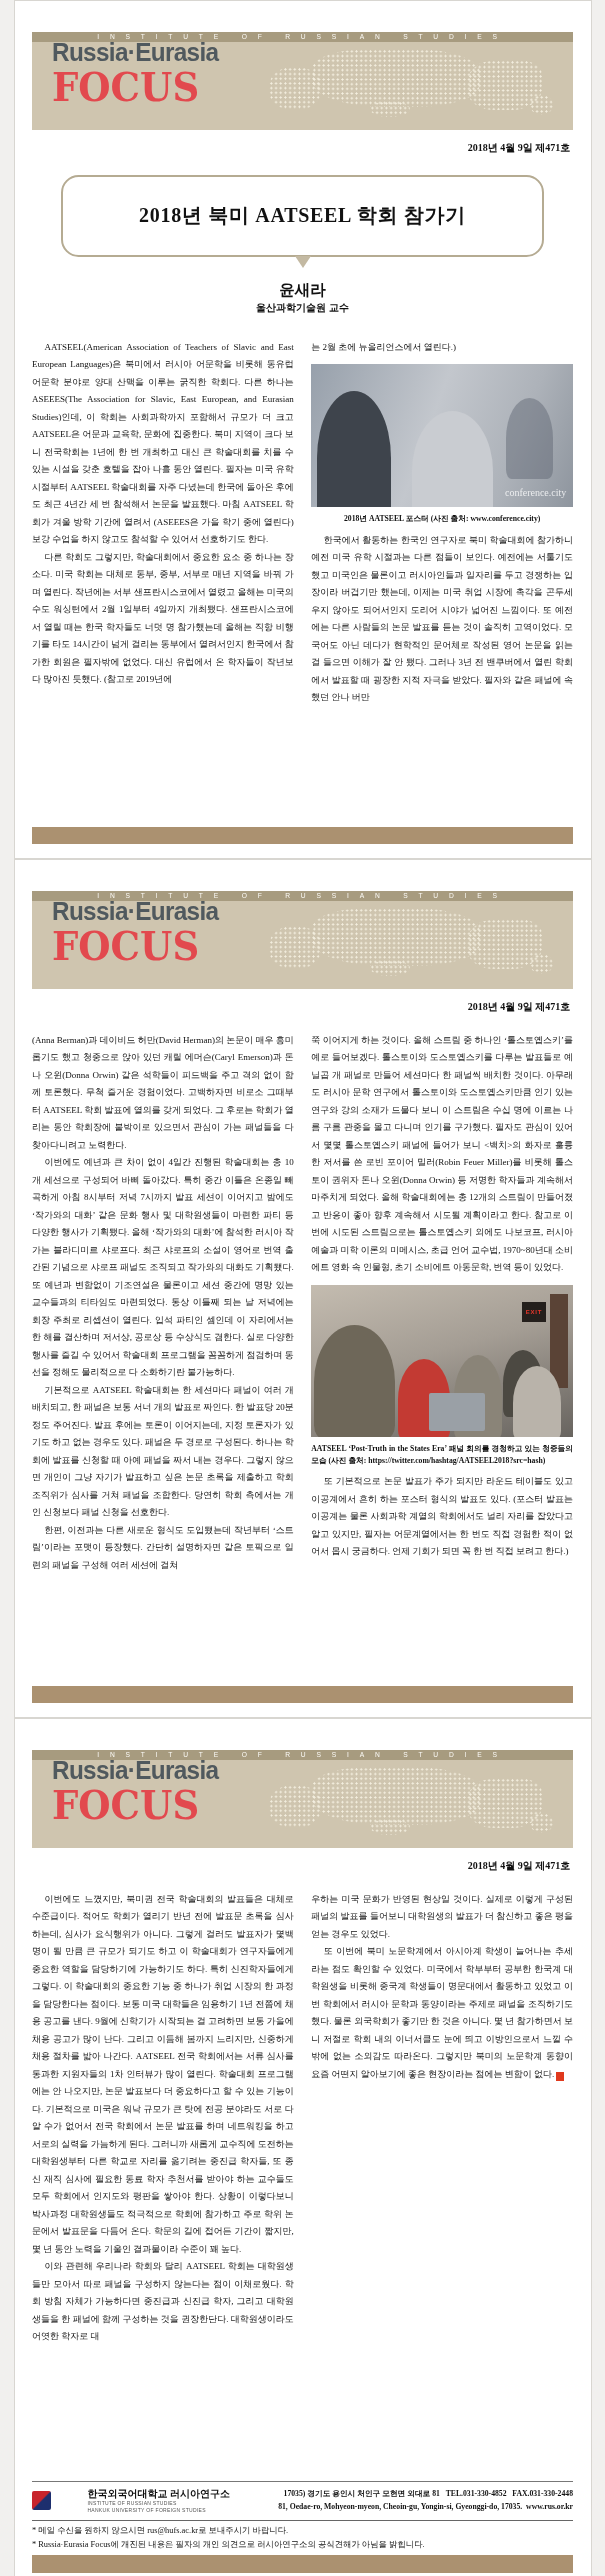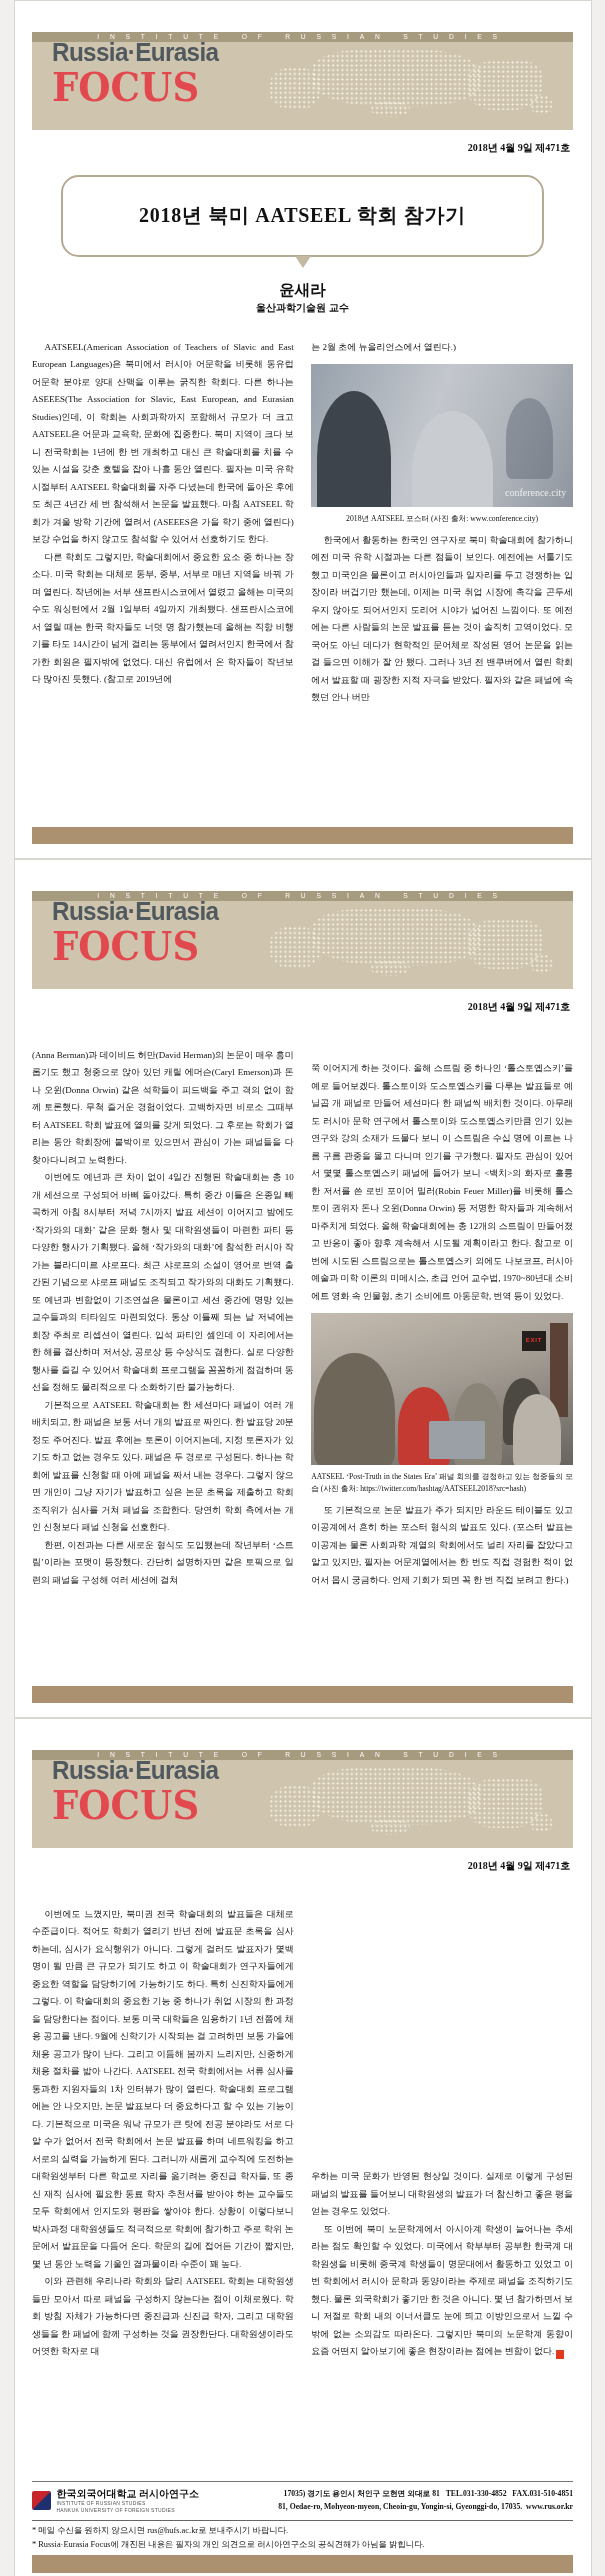--- a/index.html
+++ b/index.html
@@ -25,21 +25,21 @@
   .titlebox{margin:20px auto 0;width:479px;height:78px;border:2px solid #b5ab92;border-radius:17.5px;
         display:flex;align-items:center;justify-content:center;position:relative;background:#fff;}
   .titlebox::after{content:"";position:absolute;bottom:-12.8px;left:50%;transform:translateX(-50%);
         width:0;height:0;border:8.7px solid transparent;border-bottom:0;border-top:12.8px solid #c3b9a2;}
   .article-title{margin:0;font-size:20px;font-weight:bold;letter-spacing:0.7px;}
   .author-block{text-align:center;margin-top:23px;}
   .author-name{font-family:"Liberation Sans",sans-serif;font-weight:bold;font-size:15.5px;}
   .author-affil{font-family:"Liberation Sans",sans-serif;font-weight:bold;font-size:10px;margin-top:0;}
   
   .cols{display:flex;gap:17.5px;margin-top:24px;}
-  .page2 .cols,.page3 .cols{margin-top:33px;align-items:flex-end;}
+  .page2 .cols,.page3 .cols{margin-top:18px;}
   .col{flex:1;min-width:0;font-size:9px;line-height:17.5px;text-align:justify;}
   .para{margin:0;}
   .para.indent{text-indent:1.4em;}
   
   .fig{margin:8px 0 6.7px;}
   .fig-img{position:relative;overflow:hidden;}
   .fig1-img{height:143px;background:linear-gradient(110deg,#97a0ab 0%,#c3c7cd 45%,#adb2b9 75%,#8e959e 100%);}
   .ph{position:absolute;border-radius:50% 50% 12% 12%;}
   .fig1-overlay{position:absolute;right:6.7px;top:23px;width:222px;text-align:right;line-height:1.75;}
   .hl{display:inline;background:rgba(62,189,181,0.92);color:#fff;padding:1.3px 3.4px;
@@ -48,30 +48,30 @@
   .fig1-loc span,.fig1-date span{display:inline-block;background:#101010;color:#fff;
       font-family:"Liberation Sans",sans-serif;font-weight:bold;font-size:9.4px;padding:1.3px 4.7px;margin-top:3.4px;}
   .fig1-loc,.fig1-date{text-align:right;line-height:1.1;}
   .watermark{position:absolute;right:6.7px;bottom:5.4px;color:rgba(255,255,255,0.8);
       font-family:Liberation Serif, serif;font-size:10px;}
   .fig2-img{height:152px;background:linear-gradient(165deg,#c4bcb0 0%,#a49d94 45%,#7d7872 80%,#68645f 100%);}
   .exit-sign{position:absolute;top:17.5px;right:27px;background:#241f1c;color:#e8362a;
       font-family:"Liberation Sans",sans-serif;font-weight:bold;font-size:6px;letter-spacing:0.7px;padding:1.3px 4px;}
   .door{position:absolute;top:9.4px;right:5.4px;width:17.5px;height:94px;background:#5a4336;}
   .laptop{position:absolute;border-radius:2px;background:#9aa0a6;}
-  .figcap{font-weight:normal;font-size:7.7px;line-height:1.55;margin-top:6px;}
+  .figcap{font-weight:bold;font-size:7.7px;line-height:1.55;margin-top:6px;}
   .figcap.center{text-align:center;}
   .figcap.justify{text-align:justify;}
   
   .pagebar{position:absolute;left:17.5px;right:17.5px;bottom:14px;height:17.5px;background:#ab9170;}
   .page3 .pagebar{bottom:3.4px;}
   
   .footer{position:absolute;left:17.5px;right:17.5px;bottom:25px;}
   .footer-rule-top{border-top:1px solid #777;margin-bottom:4.7px;}
-  .footer-top{display:flex;align-items:center;}
+  .footer-top{display:flex;align-items:center;gap:31px;}
   .irs-logo{width:19px;height:19px;border-radius:2px;flex:0 0 auto;
       background:linear-gradient(135deg,#c8242c 0 47%,#1d2f6e 53% 100%);}
   .inst{margin-left:5.4px;}
   .inst-kr{font-weight:bold;font-size:10px;line-height:1.1;}
   .inst-en{font-family:"Liberation Sans",sans-serif;font-size:5px;color:#555;
       letter-spacing:0.3px;line-height:1.35;margin-top:1.3px;}
   .addr{margin-left:auto;text-align:right;font-weight:bold;font-size:7.7px;line-height:1.8;}
   .footnote-rule{border-top:1px solid #666;margin:5.4px 0 3.4px;}
   .footnote{font-size:8.4px;line-height:1.6;}
   
@@ -205,21 +205,21 @@
         <div class="inst-kr">한국외국어대학교 러시아연구소</div>
         <div class="inst-en">
           <div>INSTITUTE OF RUSSIAN STUDIES</div>
           <div>HANKUK UNIVERSITY OF FOREIGN STUDIES</div>
         </div>
       </div>
       <div class="addr">
         <div>
           <span>17035) 경기도 용인시 처인구 모현면 외대로 81</span>&nbsp;&nbsp;
           <span>TEL.031-330-4852</span>&nbsp;&nbsp;
-          <span>FAX.031-510-4851</span>
+          <span>FAX.031-330-2448</span>
         </div>
         <div>
           <span>81, Oedae-ro, Mohyeon-myeon, Cheoin-gu, Yongin-si, Gyeonggi-do, 17035.</span>&nbsp;
           <span>www.rus.or.kr</span>
         </div>
       </div>
     </div>
     <div class="footnote-rule"></div>
     <div class="footnote">* 메일 수신을 원하지 않으시면 rus@hufs.ac.kr로 보내주시기 바랍니다.</div>
     <div class="footnote">* Russia·Eurasia Focus에 개진된 내용은 필자의 개인 의견으로 러시아연구소의 공식견해가 아님을 밝힙니다.</div>

